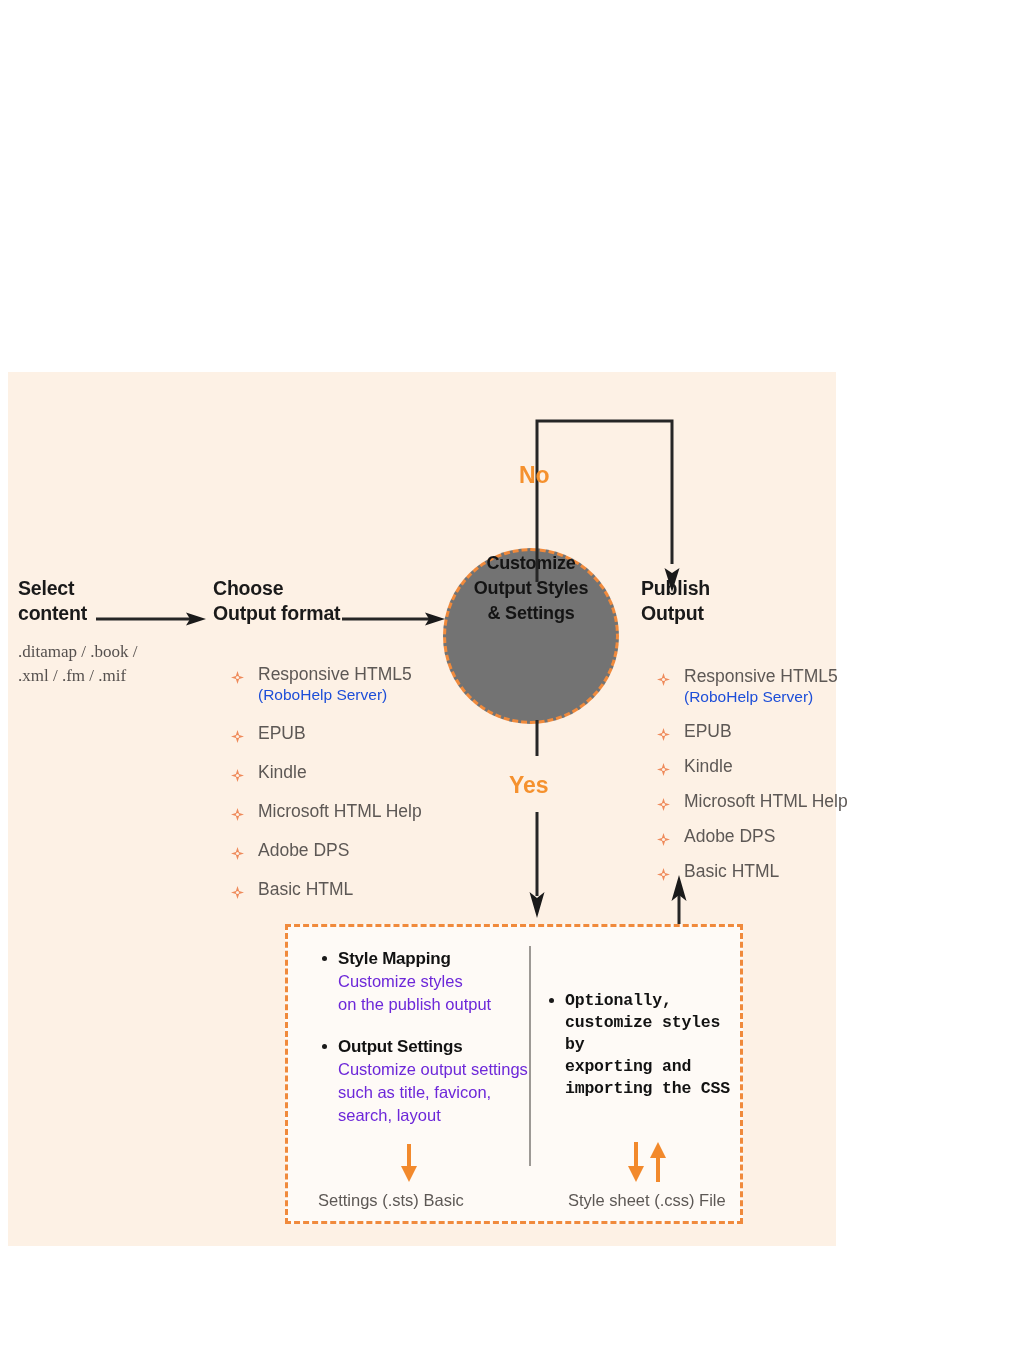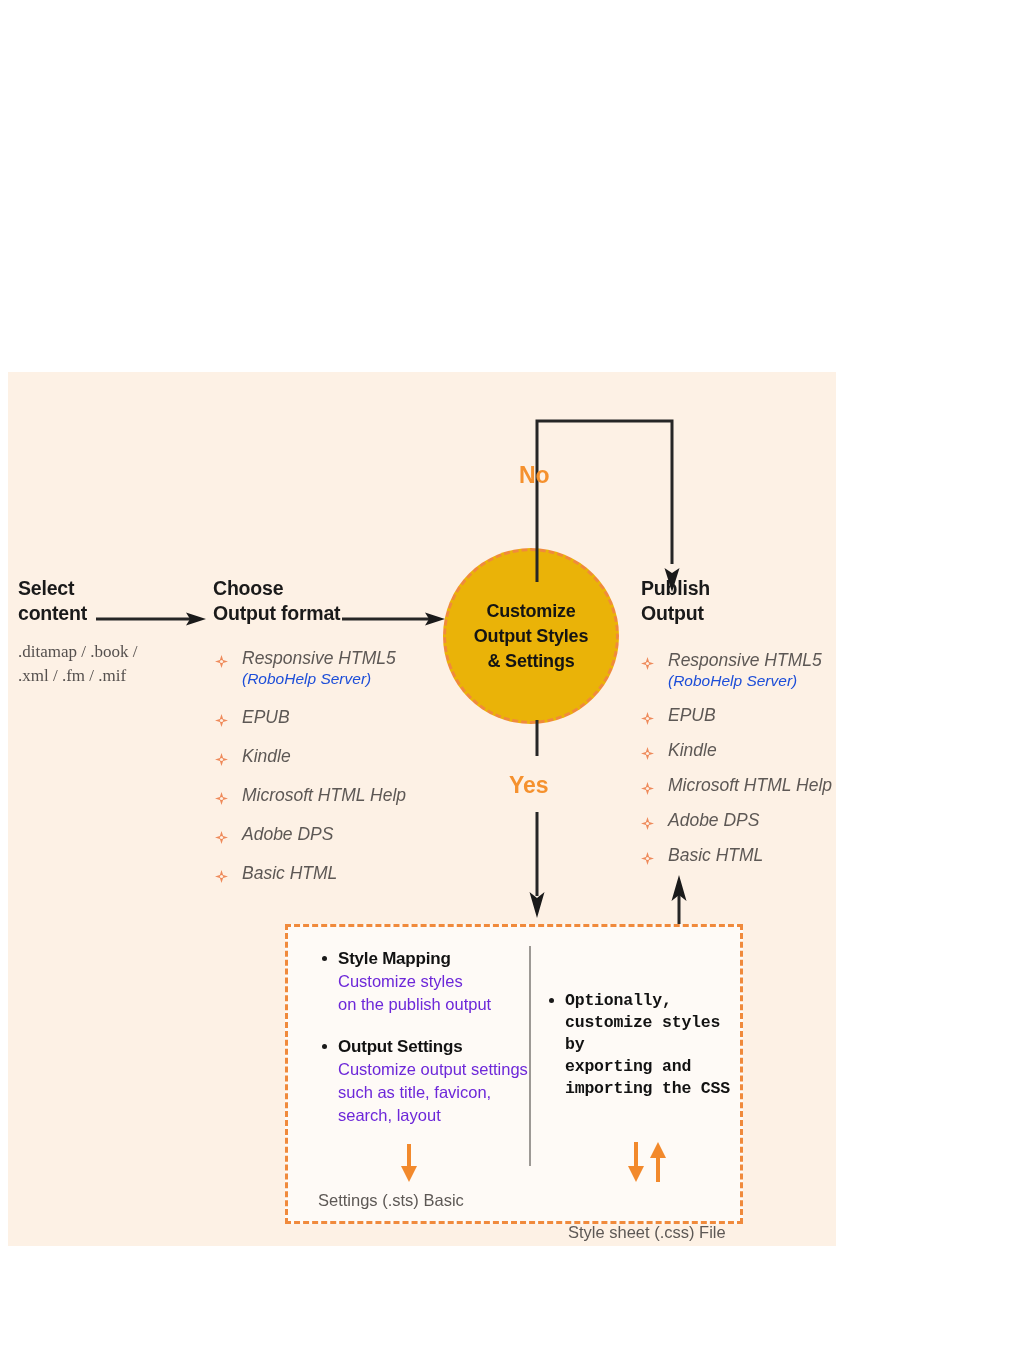--- a/index.html
+++ b/index.html
@@ -15,35 +15,35 @@
   .abs{position:absolute;}
 
   
   .heading{
     font-weight:bold;font-size:19.5px;color:#1a1a1a;
     line-height:25px;letter-spacing:-0.2px;white-space:pre-line;
   }
   .subtext{
     font-size:17px;color:#55504e;line-height:24px;white-space:pre-line;
   }
-  .fmt-list{list-style:none;margin:0;padding:0;font-style:italic;}
+  .fmt-list{list-style:none;margin:16px;padding:0;}
   .fmt-list li{
     position:relative;padding-left:27px;font-size:17.5px;color:#5d5855;
     line-height:21px;margin-bottom:14px;
   }
   .fmt-list li .sub{display:block;font-size:15.5px;color:#1d4ed8;line-height:20px;}
   .floret{
     position:absolute;left:0;top:4px;width:13px;height:13px;
   }
 
   
   #circle{
     left:443px;top:548px;width:176px;height:176px;border-radius:50%;
-    background:#eab308;border:3px dashed #f08a3c;
-    box-sizing:border-box;display:flex;align-items:center;justify-content:center;
+    background:#737373;border:3px dashed #f08a3c;
+    box-sizing:border-box;display:flex;align-items:flex-start;justify-content:center;
   }
   #circle .ctext{
     font-weight:bold;font-size:18px;color:#141414;text-align:center;
     line-height:25px;white-space:pre-line;letter-spacing:-0.2px;
   }
 
   
   .flowlabel{
     font-weight:bold;font-size:23px;color:#f5912e;letter-spacing:0px;
   }
@@ -276,15 +276,15 @@
   </ul>
 
   <div class="abs" style="left:618px;top:770px;width:44px;height:40px;">
     <svg width="44" height="40" viewBox="0 0 44 40">
       <line x1="10" y1="0" x2="10" y2="26" stroke="#f2892c" stroke-width="4"></line>
       <polygon points="10,40 2,24 18,24" fill="#f2892c"></polygon>
       <line x1="32" y1="40" x2="32" y2="14" stroke="#f2892c" stroke-width="4"></line>
       <polygon points="32,0 24,16 40,16" fill="#f2892c"></polygon>
     </svg>
   </div>
-  <div class="abs filelabel" style="left:560px;top:817px;margin-top:32px;">Style sheet (.css) File</div>
+  <div class="abs filelabel" style="left:560px;top:817px;">Style sheet (.css) File</div>
 
 </div>
 
 </body></html>

